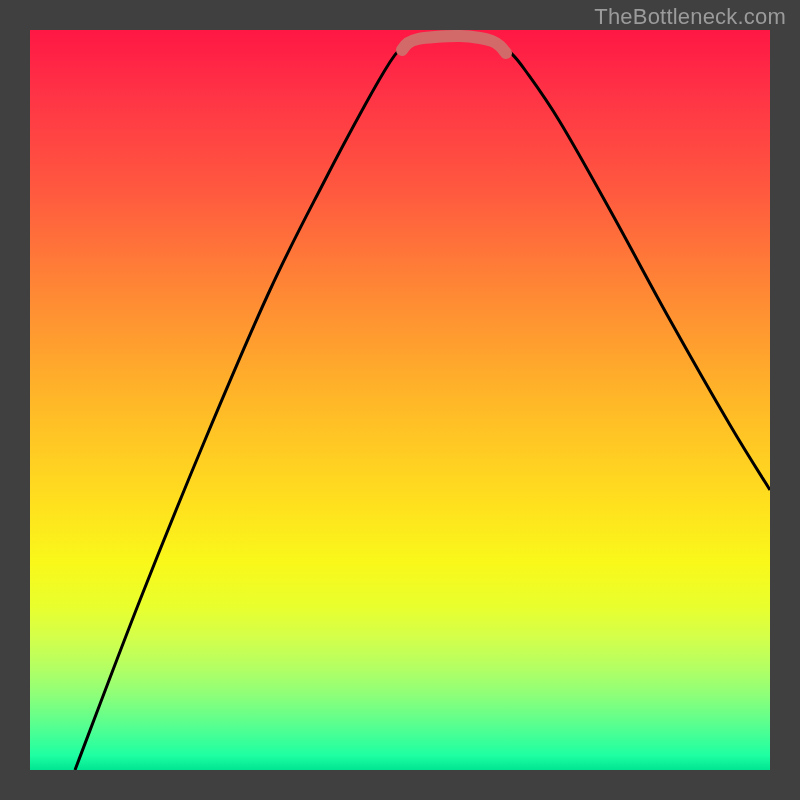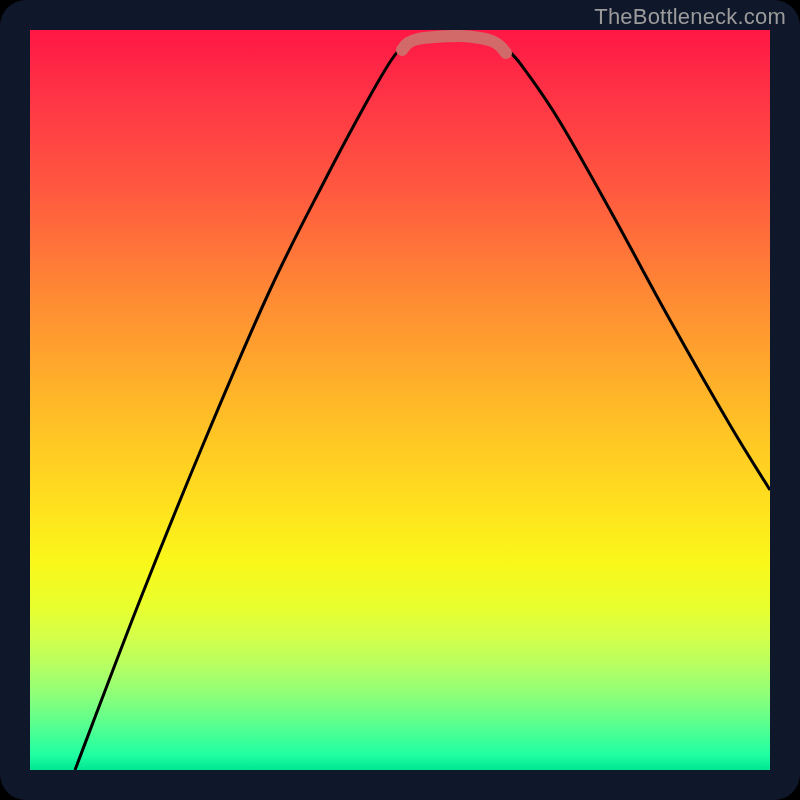--- a/index.html
+++ b/index.html
@@ -10,22 +10,21 @@
     background: #000;
     overflow: hidden;
     font-family: Arial, Helvetica, sans-serif;
   }
   .frame {
     position: absolute;
     left: 0;
     top: 0;
     width: 800px;
     height: 800px;
-    background: #0f172a;
-    border-radius: 26px;
+    background: #404040;
   }
   .plot {
     position: absolute;
     left: 30px;
     top: 30px;
     width: 740px;
     height: 740px;
     background: linear-gradient(to bottom,
       #ff1744 0%,
       #ff3146 8%,

